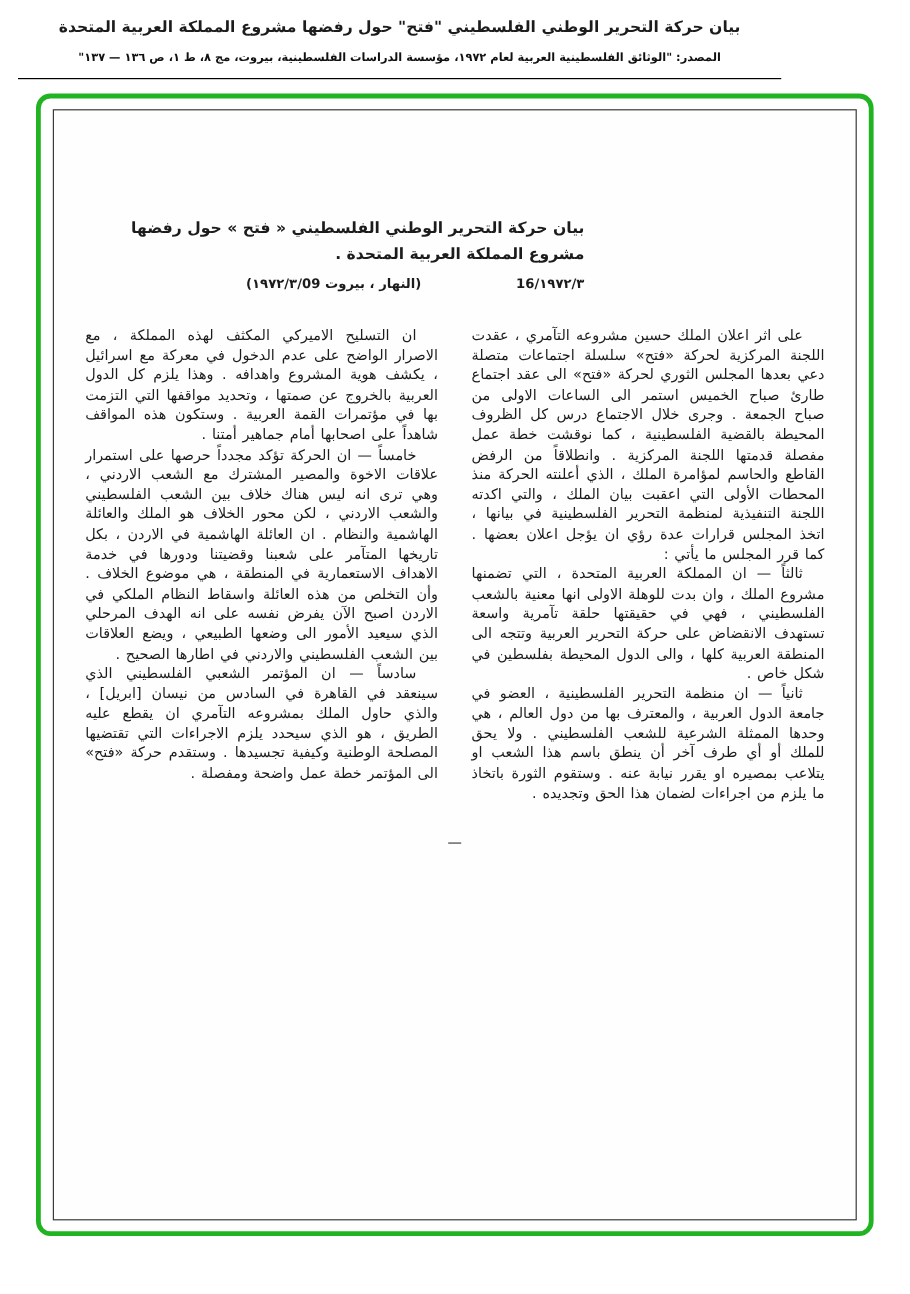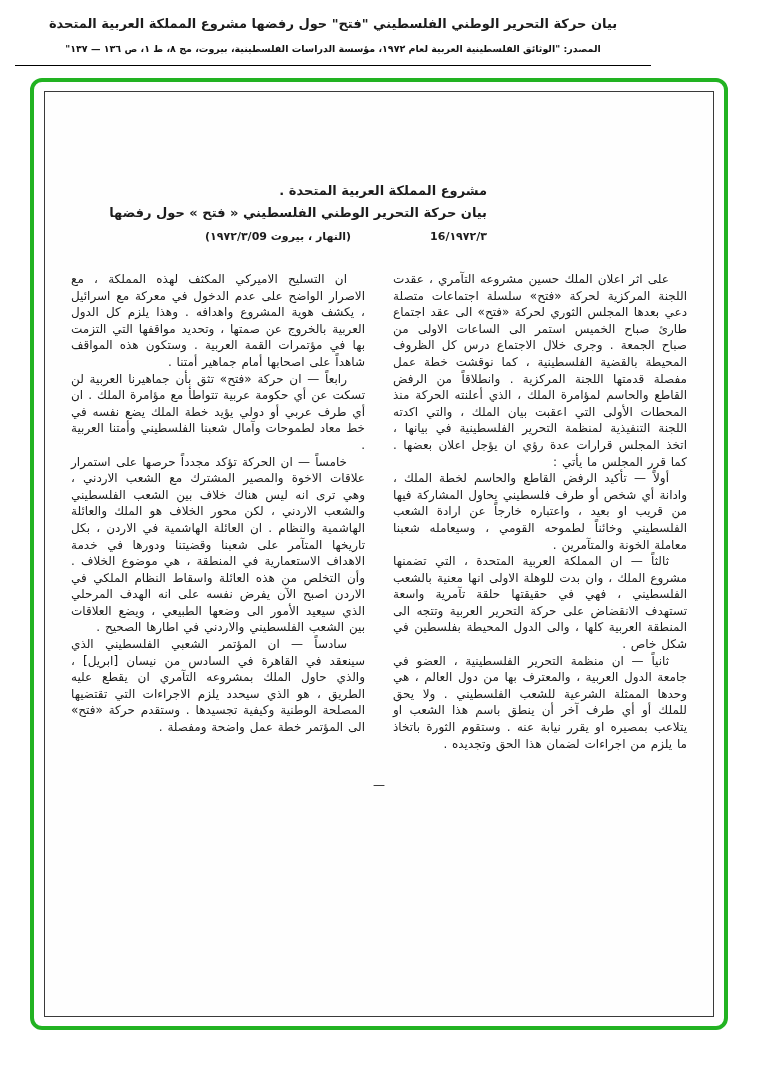--- a/index.html
+++ b/index.html
@@ -113,38 +113,36 @@
     <div class="top-title">بيان حركة التحرير الوطني الفلسطيني "فتح" حول رفضها مشروع المملكة العربية المتحدة</div>
     <div class="top-source">المصدر: "الوثائق الفلسطينية العربية لعام ١٩٧٢، مؤسسة الدراسات الفلسطينية، بيروت، مج ٨، ط ١، ص ١٣٦ — ١٣٧"</div>
   </div>
 
   <div class="divider"></div>
 
   <div class="scan-frame">
     <div class="scan-page" lang="ar">
 
       <div class="doc-title-block">
+        <div class="doc-title-line">بيان حركة التحرير الوطني الفلسطيني « فتح » حول رفضها</div>
         <div class="doc-title-line">مشروع المملكة العربية المتحدة .</div>
-        <div class="doc-title-line">بيان حركة التحرير الوطني الفلسطيني « فتح » حول رفضها</div>
         <div class="doc-date-row">
           <span>١٩٧٢/٣/16</span>
           <span>(النهار ، بيروت ١٩٧٢/٣/09)</span>
         </div>
       </div>
 
       <div class="doc-columns">
         <div class="doc-col">
           <p>على اثر اعلان الملك حسين مشروعه التآمري ، عقدت اللجنة المركزية لحركة «فتح» سلسلة اجتماعات متصلة دعي بعدها المجلس الثوري لحركة «فتح» الى عقد اجتماع طارئ صباح الخميس استمر الى الساعات الاولى من صباح الجمعة . وجرى خلال الاجتماع درس كل الظروف المحيطة بالقضية الفلسطينية ، كما نوقشت خطة عمل مفصلة قدمتها اللجنة المركزية . وانطلاقاً من الرفض القاطع والحاسم لمؤامرة الملك ، الذي أعلنته الحركة منذ المحطات الأولى التي اعقبت بيان الملك ، والتي اكدته اللجنة التنفيذية لمنظمة التحرير الفلسطينية في بيانها ، اتخذ المجلس قرارات عدة رؤي ان يؤجل اعلان بعضها . كما قرر المجلس ما يأتي :</p>
-          <p>أولاً — تأكيد الرفض القاطع والحاسم لخطة الملك ، وادانة أي شخص أو طرف فلسطيني يحاول المشاركة فيها من قريب او بعيد ، واعتباره خارجاً عن ارادة الشعب الفلسطيني وخائناً لطموحه القومي ، وسيعامله شعبنا معاملة الخونة والمتآمرين .</p>
           <p>ثالثاً — ان المملكة العربية المتحدة ، التي تضمنها مشروع الملك ، وان بدت للوهلة الاولى انها معنية بالشعب الفلسطيني ، فهي في حقيقتها حلقة تآمرية واسعة تستهدف الانقضاض على حركة التحرير العربية وتتجه الى المنطقة العربية كلها ، والى الدول المحيطة بفلسطين في شكل خاص .</p>
           <p>ثانياً — ان منظمة التحرير الفلسطينية ، العضو في جامعة الدول العربية ، والمعترف بها من دول العالم ، هي وحدها الممثلة الشرعية للشعب الفلسطيني . ولا يحق للملك أو أي طرف آخر أن ينطق باسم هذا الشعب او يتلاعب بمصيره او يقرر نيابة عنه . وستقوم الثورة باتخاذ ما يلزم من اجراءات لضمان هذا الحق وتجديده .</p>
         </div>
         <div class="doc-col">
           <p>ان التسليح الاميركي المكثف لهذه المملكة ، مع الاصرار الواضح على عدم الدخول في معركة مع اسرائيل ، يكشف هوية المشروع واهدافه . وهذا يلزم كل الدول العربية بالخروج عن صمتها ، وتحديد مواقفها التي التزمت بها في مؤتمرات القمة العربية . وستكون هذه المواقف شاهداً على اصحابها أمام جماهير أمتنا .</p>
-          <p>رابعاً — ان حركة «فتح» تثق بأن جماهيرنا العربية لن تسكت عن أي حكومة عربية تتواطأ مع مؤامرة الملك . ان أي طرف عربي أو دولي يؤيد خطة الملك يضع نفسه في خط معاد لطموحات وآمال شعبنا الفلسطيني وأمتنا العربية .</p>
           <p>خامساً — ان الحركة تؤكد مجدداً حرصها على استمرار علاقات الاخوة والمصير المشترك مع الشعب الاردني ، وهي ترى انه ليس هناك خلاف بين الشعب الفلسطيني والشعب الاردني ، لكن محور الخلاف هو الملك والعائلة الهاشمية والنظام . ان العائلة الهاشمية في الاردن ، بكل تاريخها المتآمر على شعبنا وقضيتنا ودورها في خدمة الاهداف الاستعمارية في المنطقة ، هي موضوع الخلاف . وأن التخلص من هذه العائلة واسقاط النظام الملكي في الاردن اصبح الآن يفرض نفسه على انه الهدف المرحلي الذي سيعيد الأمور الى وضعها الطبيعي ، ويضع العلاقات بين الشعب الفلسطيني والاردني في اطارها الصحيح .</p>
           <p>سادساً — ان المؤتمر الشعبي الفلسطيني الذي سينعقد في القاهرة في السادس من نيسان [ابريل] ، والذي حاول الملك بمشروعه التآمري ان يقطع عليه الطريق ، هو الذي سيحدد يلزم الاجراءات التي تقتضيها المصلحة الوطنية وكيفية تجسيدها . وستقدم حركة «فتح» الى المؤتمر خطة عمل واضحة ومفصلة .</p>
         </div>
       </div>
 
       <div class="footer-mark">—</div>
 
     </div>
   </div>
 

